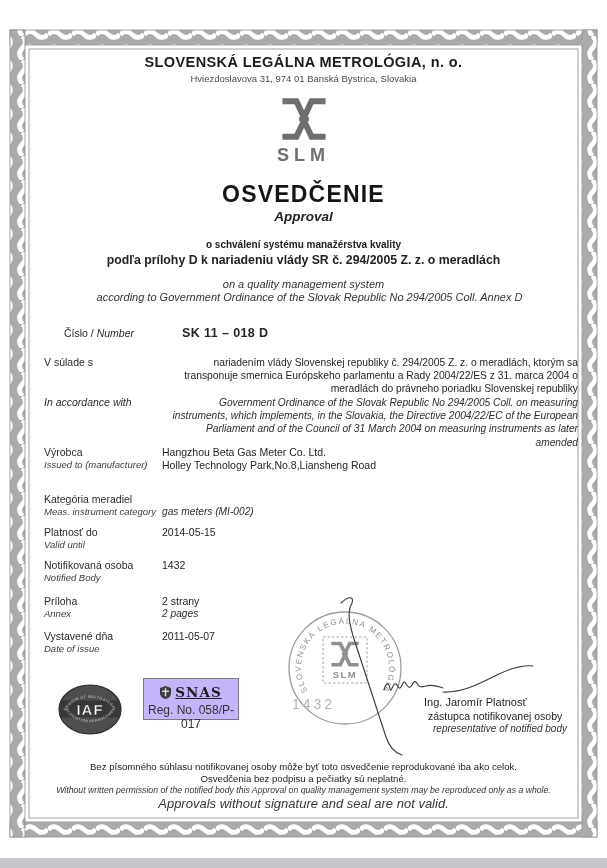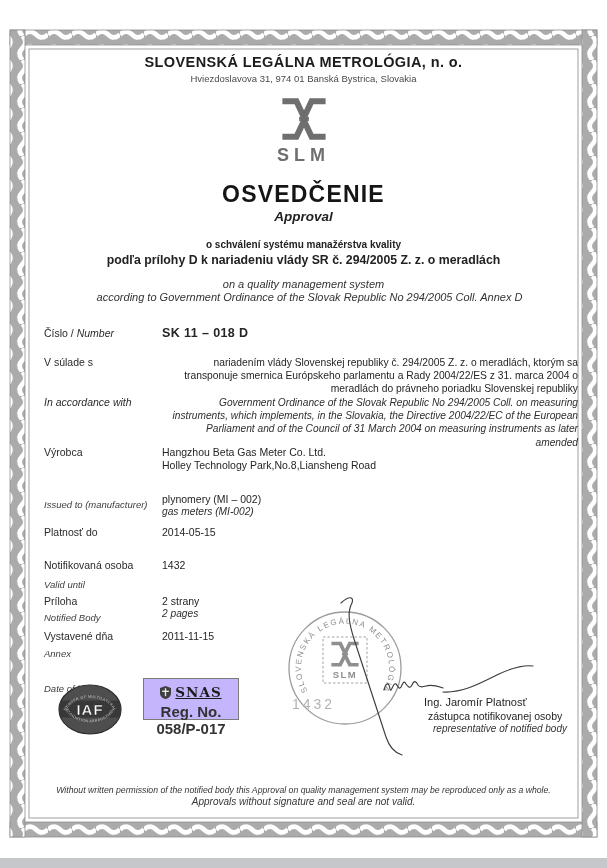--- a/index.html
+++ b/index.html
@@ -23,27 +23,27 @@
   
   .t-main{top:169px;font-size:23px;font-weight:bold;letter-spacing:1.2px;color:#151515;}
   .t-en{top:197px;font-size:13.5px;font-weight:bold;font-style:italic;}
   .t-sk1{top:227px;font-size:10px;font-weight:bold;}
   .t-sk2{top:241px;font-size:12.3px;font-weight:bold;}
   .t-e1{top:266px;font-size:11px;font-style:italic;color:#333;}
   .t-e2{top:279px;font-size:11px;font-style:italic;color:#333;padding-left:12px;}
 
   
   .lab{left:44px;width:120px;font-size:10.5px;color:#2a2a2a;line-height:12.5px;}
-  .lab .sub{display:block;font-style:italic;font-size:9.5px;color:#3d3d3d;margin-top:40px;}
+  .lab .sub{display:block;font-style:italic;font-size:9.5px;color:#3d3d3d;}
   .val{left:162px;width:416px;font-size:10.5px;line-height:13.2px;color:#252525;}
   .val.para{font-size:10.3px;text-align:right;}
   .val.en{font-style:italic;font-size:10.2px;color:#2e2e2e;}
   .num-val{font-size:12.5px;font-weight:bold;letter-spacing:.4px;}
 
-  .y-number{top:315px;}
+  .y-number{top:315px;margin-left:20px;}
   .y-accsk{top:344px;}
   .y-accen{top:384px;}
   .y-manu{top:434px;}
   .y-cat{top:481px;}
   .y-cat2{top:493px;}
   .y-valid{top:514px;}
   .y-notif{top:547px;}
   .y-annex{top:583px;}
   .y-annex2{top:595px;}
   .y-issue{top:618px;}
@@ -54,27 +54,27 @@
   
   .sig-name{left:424px;top:684px;font-size:11px;color:#1f1f1f;}
   .sig-role-sk{left:428px;top:698px;font-size:10.5px;color:#242424;}
   .sig-role-en{left:433px;top:711px;font-size:10px;font-style:italic;color:#333;}
 
   
   .iaf-svg{left:56px;top:671px;width:68px;height:53px;}
   .snas-box{left:143px;top:666px;width:96px;height:42px;border:1.2px solid #7a7a7a;background:#c4b5fd;box-sizing:border-box;}
   .snas-row{display:flex;align-items:center;justify-content:center;gap:4px;margin-top:5px;}
   .snas-label{font-family:"DejaVu Serif", serif;font-weight:bold;font-size:13.5px;letter-spacing:1px;text-decoration:underline;color:#1d1d1d;}
-  .snas-reg{text-align:center;font-size:15px;color:#333;margin-top:3px;font-weight:bold;}
+  .snas-reg{text-align:center;font-size:12px;color:#333;margin-top:3px;}
 
   
   .f1{top:749px;font-size:9.6px;color:#222;}
   .f2{top:761px;font-size:9.6px;color:#222;}
   .f3{top:773px;font-size:8.7px;font-style:italic;color:#363636;}
-  .f4{top:784px;font-size:10px;font-style:italic;color:#363636;}
+  .f4{top:784px;font-size:13px;font-style:italic;color:#363636;}
 
   .frame-svg{left:0;top:0;width:607px;height:868px;pointer-events:none;}
   .bottom-bar{position:absolute;left:0;bottom:0;width:607px;height:10px;background:#c5c7ca;}
 </style>
 </head>
 <body>
 
 <div class="page">
 
   <svg class="abs frame-svg" viewBox="0 0 607 868" xmlns="http://www.w3.org/2000/svg">
@@ -130,21 +130,24 @@
 
   <div class="abs lab y-manu">
     <span>Výrobca</span>
     <span class="sub">Issued to (manufacturer)</span>
   </div>
   <div class="abs val y-manu">
     <div>Hangzhou Beta Gas Meter Co. Ltd.</div>
     <div>Holley Technology Park,No.8,Liansheng Road</div>
   </div>
 
-  <div class="abs val y-cat">plynomery (MI – 002)</div>
+  <div class="abs lab y-cat">
+    <span>Kategória meradiel</span>
+    <span class="sub">Meas. instrument category</span>
+  </div>
   <div class="abs val en y-cat2">gas meters (MI-002)</div>
 
   <div class="abs lab y-valid">
     <span>Platnosť do</span>
     <span class="sub">Valid until</span>
   </div>
   <div class="abs val y-valid">2014-05-15</div>
 
   <div class="abs lab y-notif">
     <span>Notifikovaná osoba</span>
@@ -156,21 +159,21 @@
     <span>Príloha</span>
     <span class="sub">Annex</span>
   </div>
   <div class="abs val y-annex">2 strany</div>
   <div class="abs val en y-annex2">2 pages</div>
 
   <div class="abs lab y-issue">
     <span>Vystavené dňa</span>
     <span class="sub">Date of issue</span>
   </div>
-  <div class="abs val y-issue">2011-11-15</div>
+  <div class="abs val y-issue">2011-05-07</div>
 
   <svg class="abs stamp-svg" viewBox="262 576 346 190" xmlns="http://www.w3.org/2000/svg">
     <defs>
       <path id="ringp" d="M309,681 A44,44 0 1 1 381,681"></path>
     </defs>
     <circle cx="345" cy="656" r="56" fill="none" stroke="#9c9c9c" stroke-width="1.3"></circle>
     <text font-size="8" fill="#909090" letter-spacing="1.6" font-family="Liberation Sans, sans-serif">
       <textPath href="#ringp" startOffset="50%" text-anchor="middle">SLOVENSKÁ LEGÁLNA METROLÓGIA</textPath>
     </text>
     <rect x="323" y="625" width="44" height="46" fill="none" stroke="#a3a3a3" stroke-width="1" stroke-dasharray="2.5,2"></rect>
@@ -214,18 +217,20 @@
       <svg width="11" height="13" viewBox="0 0 11 13" xmlns="http://www.w3.org/2000/svg">
         <path d="M5.5,0 L11,2 V7 C11,10.5 8.5,12.3 5.5,13 C2.5,12.3 0,10.5 0,7 V2 Z" fill="#3f3f3f"></path>
         <rect x="4.8" y="2.2" width="1.4" height="8" fill="#ffffff" opacity="0.85"></rect>
         <rect x="2.1" y="4.6" width="6.8" height="1.4" fill="#ffffff" opacity="0.85"></rect>
       </svg>
       <span class="snas-label">SNAS</span>
     </div>
     <div class="snas-reg">Reg. No. 058/P-017</div>
   </div>
 
+  <div class="abs ctr f1">Bez písomného súhlasu notifikovanej osoby môže byť toto osvedčenie reprodukované iba ako celok.</div>
+  <div class="abs ctr f2">Osvedčenia bez podpisu a pečiatky sú neplatné.</div>
   <div class="abs ctr f3">Without written permission of the notified body this Approval on quality management system may be reproduced only as a whole.</div>
   <div class="abs ctr f4">Approvals without signature and seal are not valid.</div>
 
 </div>
 
 <div class="bottom-bar"></div>
 
 </body></html>

